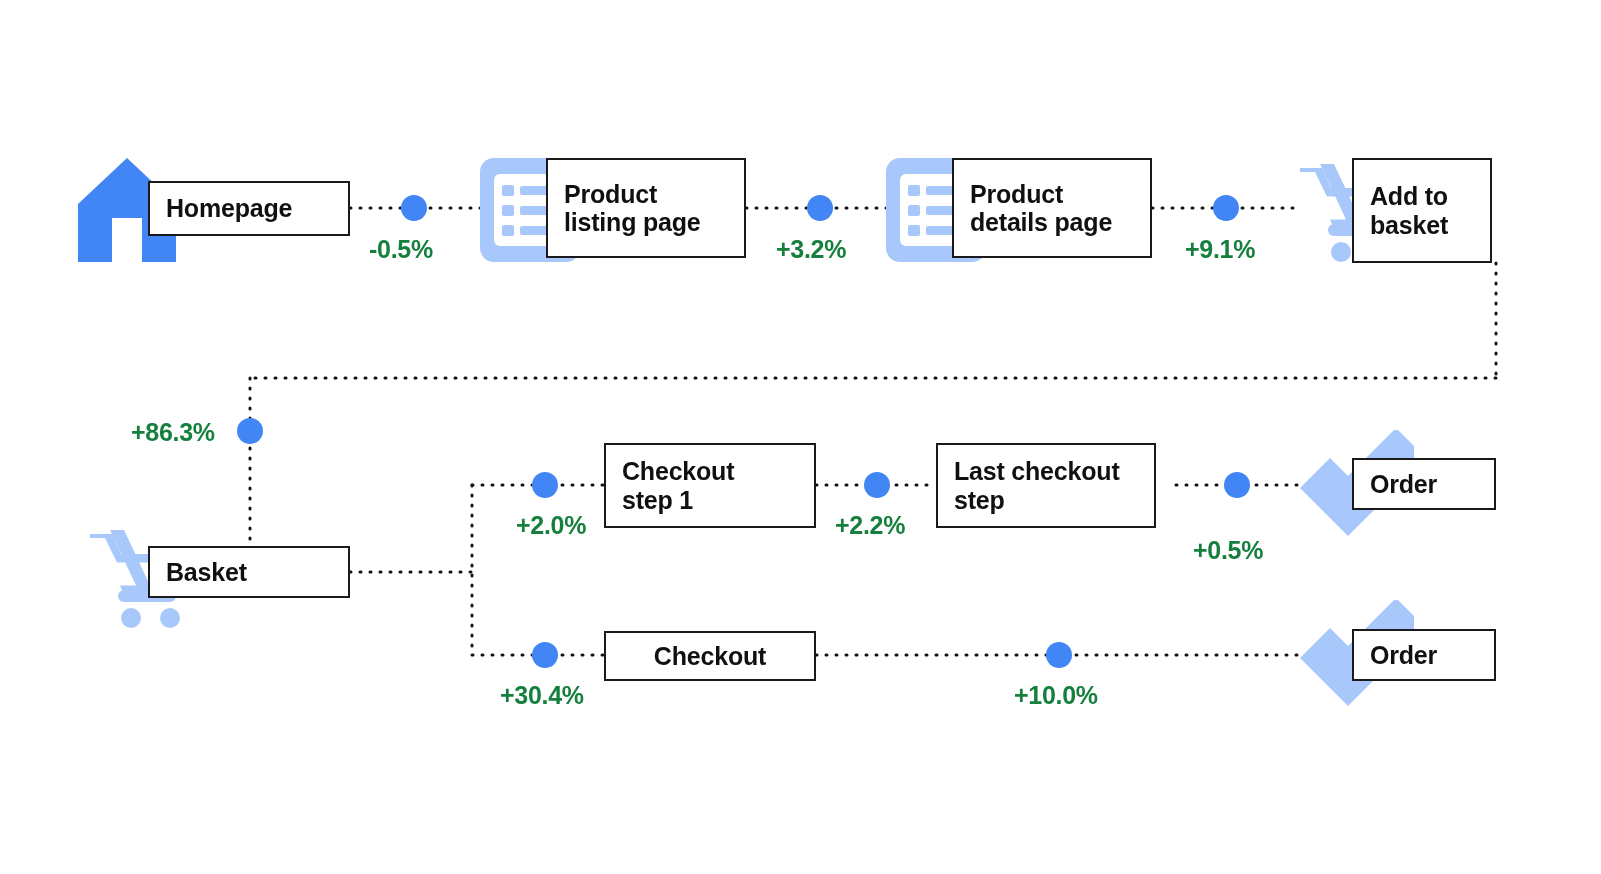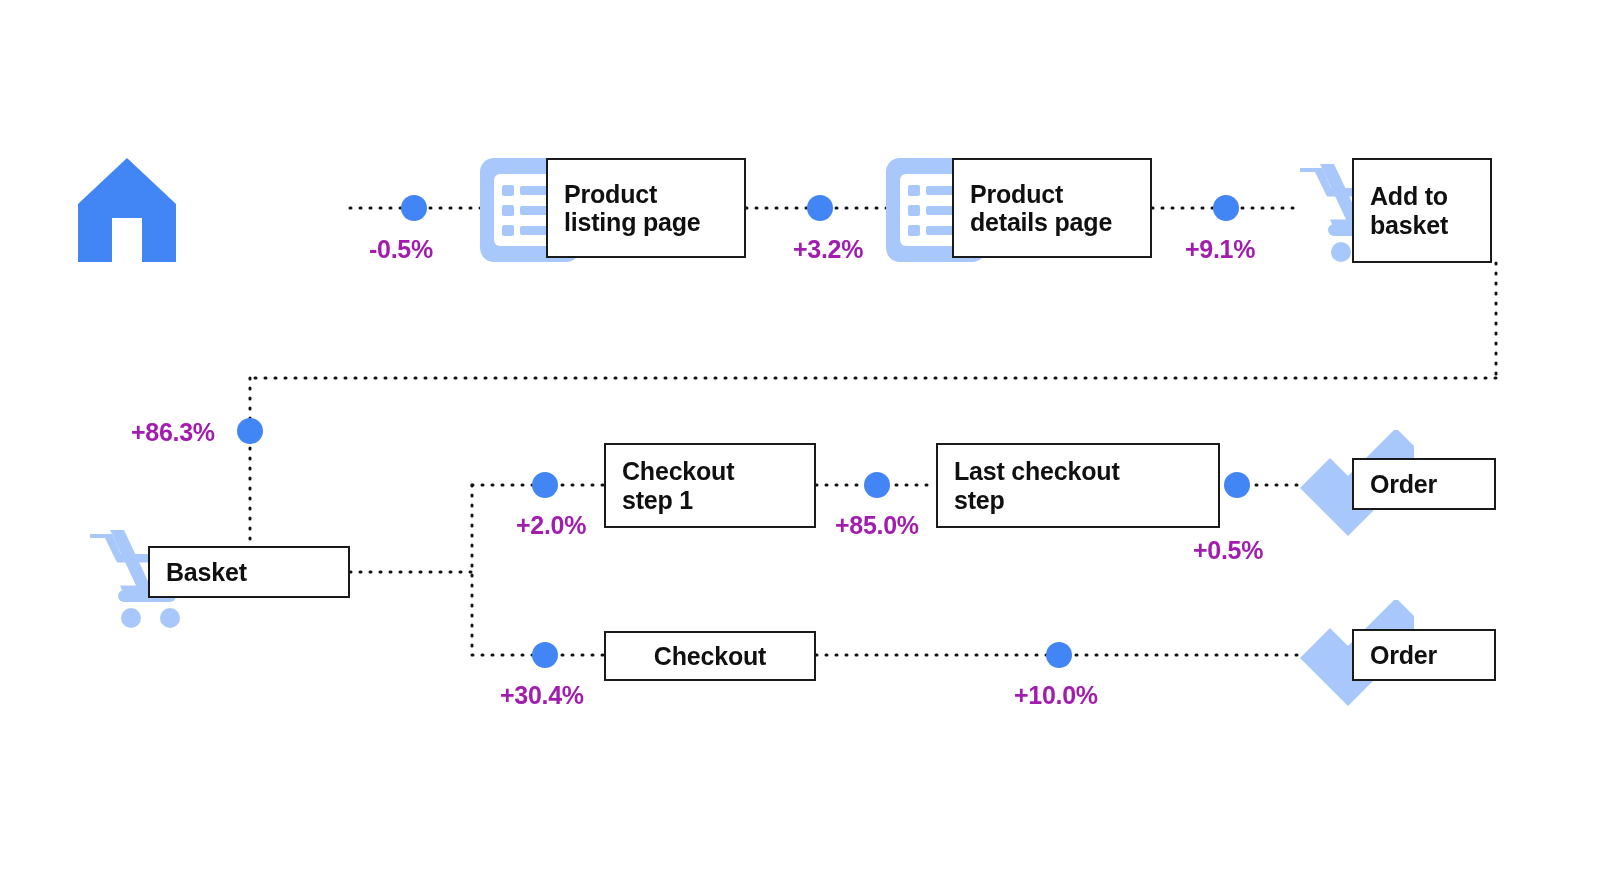--- a/index.html
+++ b/index.html
@@ -20,21 +20,21 @@
   .node .lbl{font-size:25px;font-weight:700;color:#101010;
              line-height:1.14;letter-spacing:-0.2px;padding-left:16px;
              white-space:pre-line;}
 
   
   .dot{position:absolute;z-index:4;width:26px;height:26px;border-radius:50%;
        background:#4285f4;}
 
   
   .metric{position:absolute;z-index:4;font-size:25px;font-weight:700;
-          color:#a21caf;letter-spacing:-0.3px;white-space:nowrap;}
+          color:#15803d;letter-spacing:-0.3px;white-space:nowrap;}
 </style>
 </head>
 <body>
 
 <div id="stage">
 
   <svg id="wires" viewBox="0 0 1601 874" xmlns="http://www.w3.org/2000/svg">
     <g stroke="#111111" stroke-width="3" stroke-linecap="round" stroke-dasharray="1 9" fill="none">
 
       <path d="M350 208 H 492"></path>
@@ -124,20 +124,23 @@
       <path d="M8 58 L38 28 L56 46 L104 -2 L134 28 L56 106 Z" fill="#a8c7fa"></path>
     </svg>
   </div>
 
   <div class="icon" style="left:1292px;top:600px;width:122px;height:110px;">
     <svg viewBox="0 0 122 110" width="122" height="110" xmlns="http://www.w3.org/2000/svg">
       <path d="M8 58 L38 28 L56 46 L104 -2 L134 28 L56 106 Z" fill="#a8c7fa"></path>
     </svg>
   </div>
 
+  <div class="node" style="left:148px;top:181px;width:202px;height:55px;">
+    <span class="lbl">Homepage</span>
+  </div>
 
   <div class="node" style="left:546px;top:158px;width:200px;height:100px;">
     <span class="lbl">Product
 listing page</span>
   </div>
 
   <div class="node" style="left:952px;top:158px;width:200px;height:100px;">
     <span class="lbl">Product
 details page</span>
   </div>
@@ -149,21 +152,21 @@
 
   <div class="node" style="left:148px;top:546px;width:202px;height:52px;">
     <span class="lbl">Basket</span>
   </div>
 
   <div class="node" style="left:604px;top:443px;width:212px;height:85px;">
     <span class="lbl">Checkout
 step 1</span>
   </div>
 
-  <div class="node" style="left:936px;top:443px;width:284px;height:85px;">
+  <div class="node" style="left:936px;top:443px;width:220px;height:85px;">
     <span class="lbl">Last checkout
 step</span>
   </div>
 
   <div class="node" style="left:1352px;top:458px;width:144px;height:52px;">
     <span class="lbl">Order</span>
   </div>
 
   <div class="node" style="left:604px;top:631px;width:212px;height:50px;">
     <span class="lbl" style="padding-left:0;width:100%;text-align:center;">Checkout</span>
@@ -177,22 +180,22 @@
   <div class="dot" style="left:807px;top:195px;"></div>
   <div class="dot" style="left:1213px;top:195px;"></div>
   <div class="dot" style="left:237px;top:418px;"></div>
   <div class="dot" style="left:532px;top:472px;"></div>
   <div class="dot" style="left:864px;top:472px;"></div>
   <div class="dot" style="left:1224px;top:472px;"></div>
   <div class="dot" style="left:532px;top:642px;"></div>
   <div class="dot" style="left:1046px;top:642px;"></div>
 
   <div class="metric" style="left:369px;top:235px;">-0.5%</div>
-  <div class="metric" style="left:776px;top:235px;margin-left:17px;">+3.2%</div>
+  <div class="metric" style="left:776px;top:235px;">+3.2%</div>
   <div class="metric" style="left:1185px;top:235px;">+9.1%</div>
   <div class="metric" style="left:131px;top:418px;">+86.3%</div>
   <div class="metric" style="left:516px;top:511px;">+2.0%</div>
-  <div class="metric" style="left:835px;top:511px;">+85.0%</div>
+  <div class="metric" style="left:835px;top:511px;">+2.2%</div>
   <div class="metric" style="left:1193px;top:511px;margin-top:25px;">+0.5%</div>
   <div class="metric" style="left:500px;top:681px;">+30.4%</div>
   <div class="metric" style="left:1014px;top:681px;">+10.0%</div>
 
 </div>
 
 </body></html>

